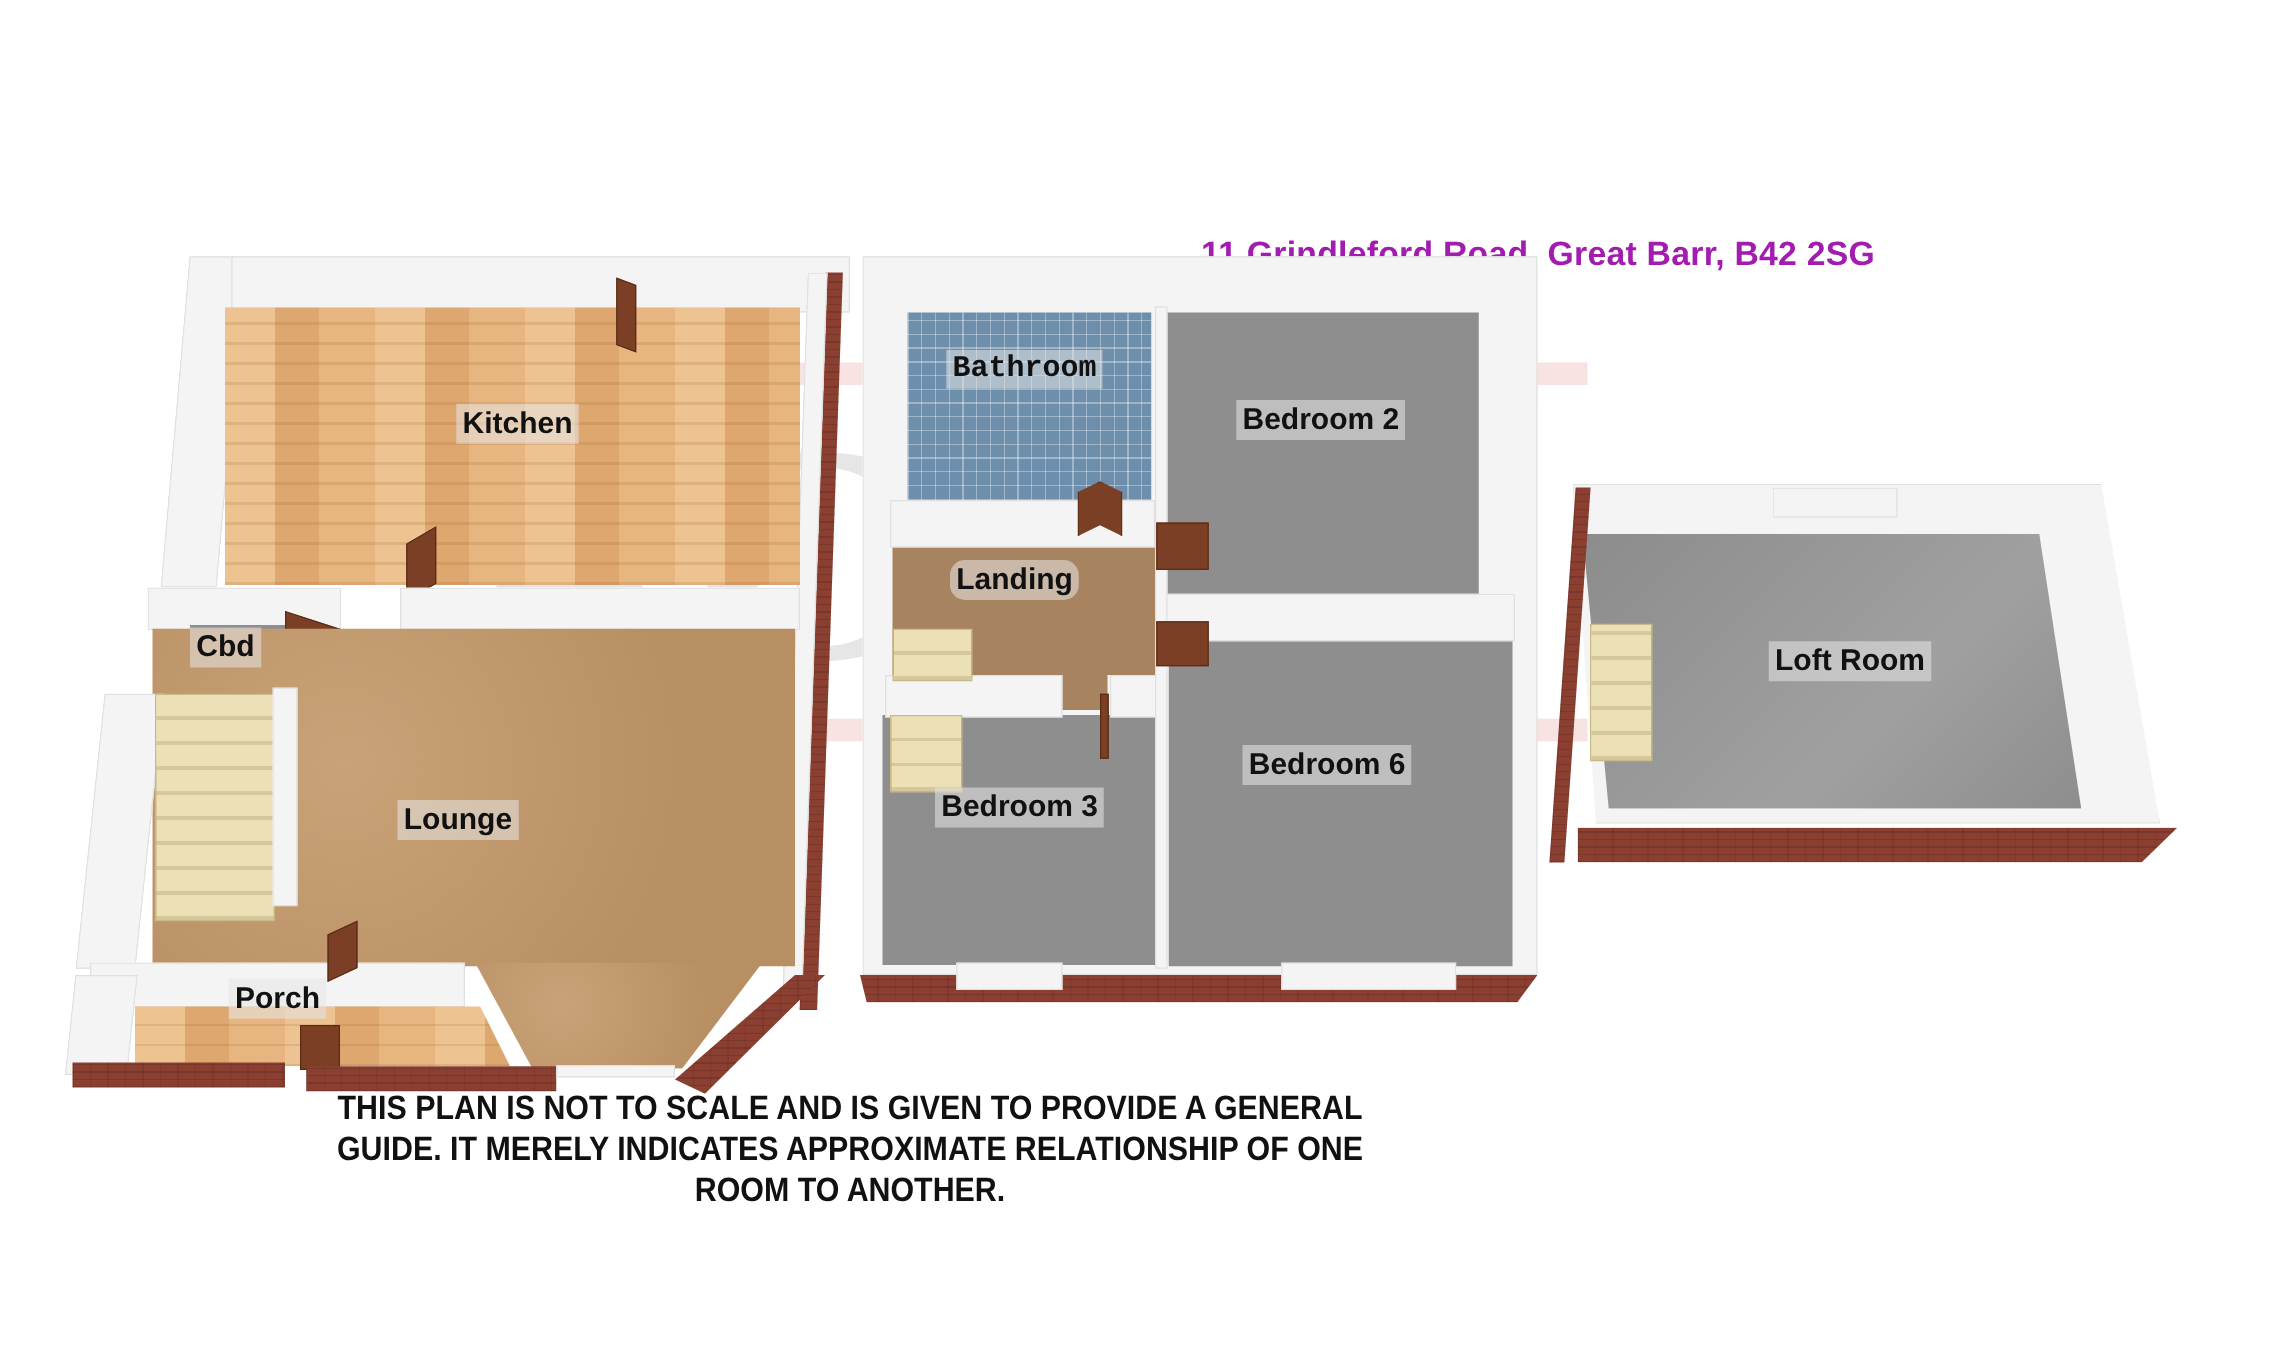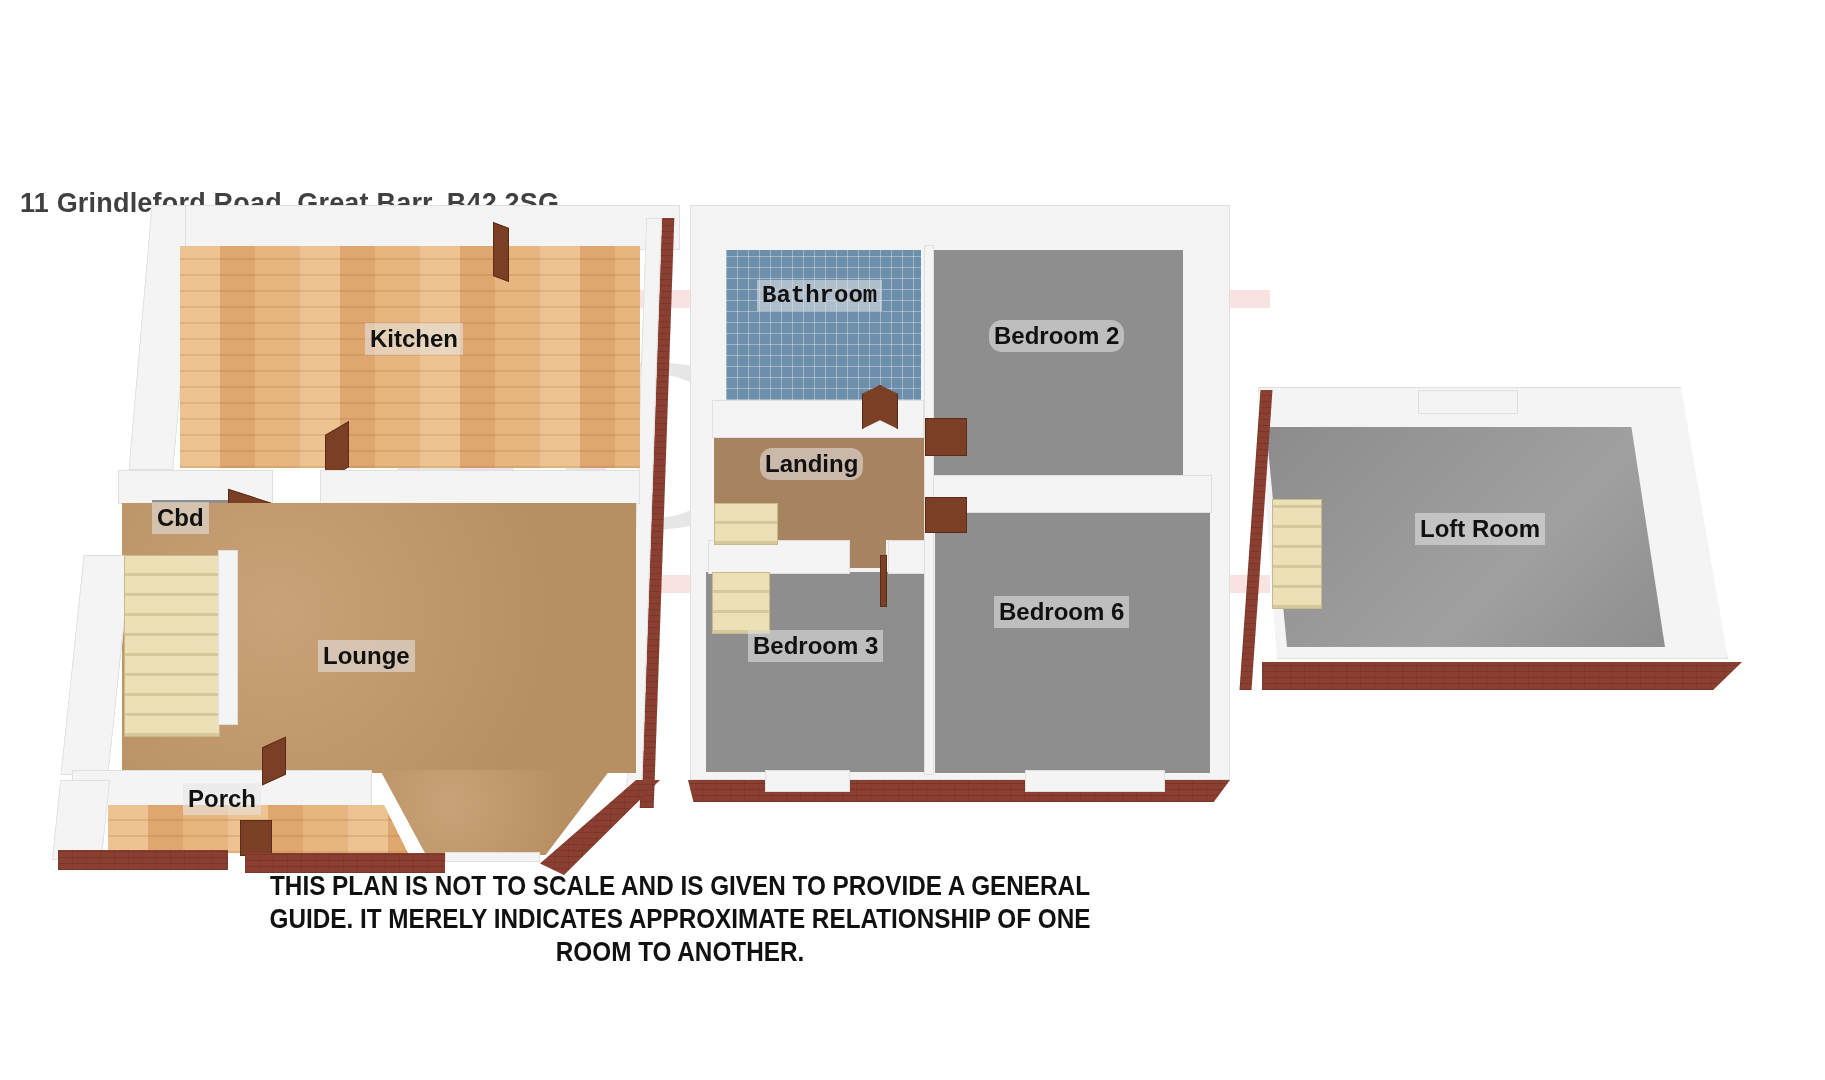--- a/index.html
+++ b/index.html
@@ -1,18 +1,18 @@
 <!DOCTYPE html>
 <html><head>
 <meta charset="utf-8">
 <style>
   html, body { margin:0; padding:0; background:#ffffff; }
   body { width:1825px; height:1080px; position:relative; overflow:hidden; font-family:"Liberation Sans", sans-serif; }
   .abs { position:absolute; }
-  .title { left:0; width:1500px; top:188px; text-align:left; font-weight:bold; font-size:27px; color:#404040; letter-spacing:0.2px;padding-left:20px; }
+  .title { left:0; width:1500px; top:188px; text-align:right; font-weight:bold; font-size:27px; color:#a21caf; letter-spacing:0.2px; }
   .label { position:absolute; font-weight:bold; font-size:24px; color:#111; background:rgba(230,230,230,0.55); padding:2px 5px; white-space:nowrap; }
   .disclaimer { left:170px; width:1020px; top:870px; text-align:center; font-weight:bold; font-size:27px; line-height:33px; color:#111; transform:scaleX(0.9); transform-origin:center top; }
   .watermark { position:absolute; font-family:"Liberation Serif", serif; font-weight:bold; color:rgba(200,200,200,0.45); font-size:250px; letter-spacing:6px; }
   .wm-band { position:absolute; background:rgba(230,140,140,0.25); }
   .wood { background:
       repeating-linear-gradient(0deg, rgba(160,95,40,0.18) 0 2px, transparent 2px 16px),
       repeating-linear-gradient(90deg, rgba(255,230,190,0.35) 0 40px, rgba(205,140,80,0.25) 40px 75px, rgba(240,195,140,0.3) 75px 120px),
       #e3b07a; }
   .carpet { background: radial-gradient(circle at 30% 40%, #c9a277, #b88f63 70%); }
   .carpet-dark { background: #a88360; }
@@ -106,21 +106,21 @@
 
   <div class="abs door" style="left:862px; top:385px; width:34px; height:42px; clip-path:polygon(0 20%,50% 0,100% 20%,100% 100%,50% 80%,0 100%);"></div>
   <div class="abs door" style="left:925px; top:418px; width:40px; height:36px;"></div>
   <div class="abs door" style="left:925px; top:497px; width:40px; height:34px;"></div>
   <div class="abs door" style="left:880px; top:555px; width:5px; height:50px;"></div>
 
   <div class="abs wall" style="left:765px; top:770px; width:85px; height:22px;"></div>
   <div class="abs wall" style="left:1025px; top:770px; width:140px; height:22px;"></div>
 
   <div class="label" style="left:757px; top:280px;font-family:Liberation Mono, monospace;">Bathroom</div>
-  <div class="label" style="left:989px; top:320px;border-radius:13px;">Bedroom 2</div>
+  <div class="label" style="left:989px; top:320px;">Bedroom 2</div>
   <div class="label" style="left:760px; top:448px;border-radius:12px;">Landing</div>
   <div class="label" style="left:736px; top:630px;margin-left:12px;">Bedroom 3</div>
   <div class="label" style="left:994px; top:596px;">Bedroom 6</div>
 </div>
 
 <div class="abs" style="left:0; top:0;">
   <div class="abs wall" style="left:1258px; top:387px; width:470px; height:272px; clip-path:polygon(0 0,90% 0,100% 100%,4% 100%);"></div>
   <div class="abs grey" style="left:1266px; top:427px; width:420px; height:220px; clip-path:polygon(0 0,87% 0,95% 100%,5% 100%); background:linear-gradient(135deg,#8c8c8c,#a0a0a0 60%,#8c8c8c);"></div>
   <div class="abs brick" style="left:1250px; top:390px; width:12px; height:300px; transform:skewX(-4deg);"></div>
   <div class="abs brick" style="left:1262px; top:662px; width:480px; height:28px; clip-path:polygon(0 0,100% 0,94% 100%,0 100%);"></div>

